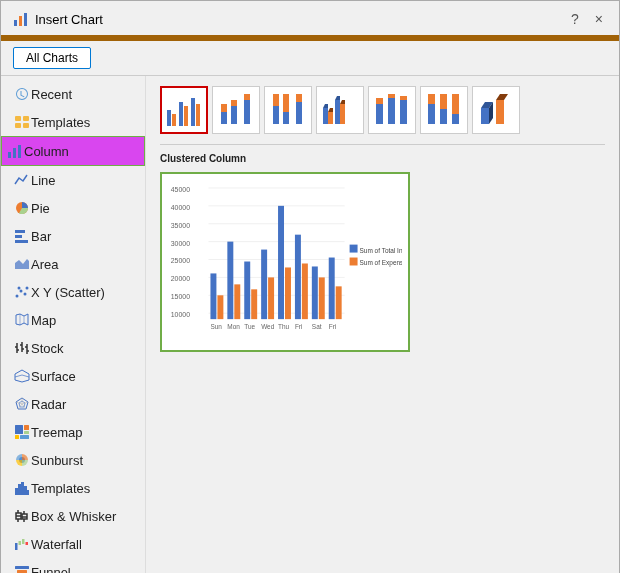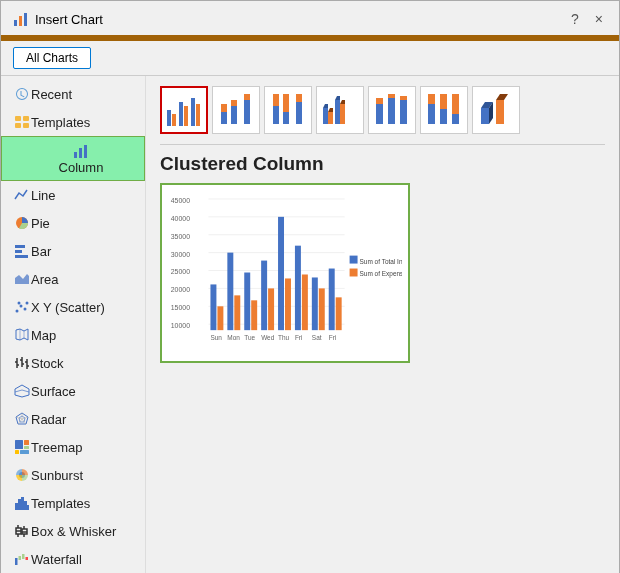--- a/index.html
+++ b/index.html
@@ -94,23 +94,22 @@
     }
     .sidebar-item.active {
       background: #c5e0b4;
       border-left: 3px solid #c5e0b4;
     }
     .sidebar-item.active .item-label {
       font-weight: normal;
     }
     .sidebar-item.active {
       border: 1px solid #70ad47;
-      background: #86efac;
-      padding-left: 26px;
-      flex-direction: column;
+      background: #d946ef;
+      padding-left: 4px;
     }
     .item-icon {
       width: 18px;
       height: 18px;
       display: flex;
       align-items: center;
       justify-content: center;
       flex-shrink: 0;
     }
     .main-content {
@@ -134,21 +133,21 @@
       display: flex;
       align-items: center;
       justify-content: center;
       padding: 2px;
     }
     .chart-icon-btn.selected {
       border: 2px solid #c00;
       background: #fff;
     }
     .chart-name-label {
-      font-size: 19px;
+      font-size: 10px;
       font-weight: 600;
       color: #222;
       margin-bottom: 8px;
     }
     .chart-preview {
       border: 2px solid #70ad47;
       background: #fff;
       padding: 6px;
       width: 250px;
       height: 180px;

